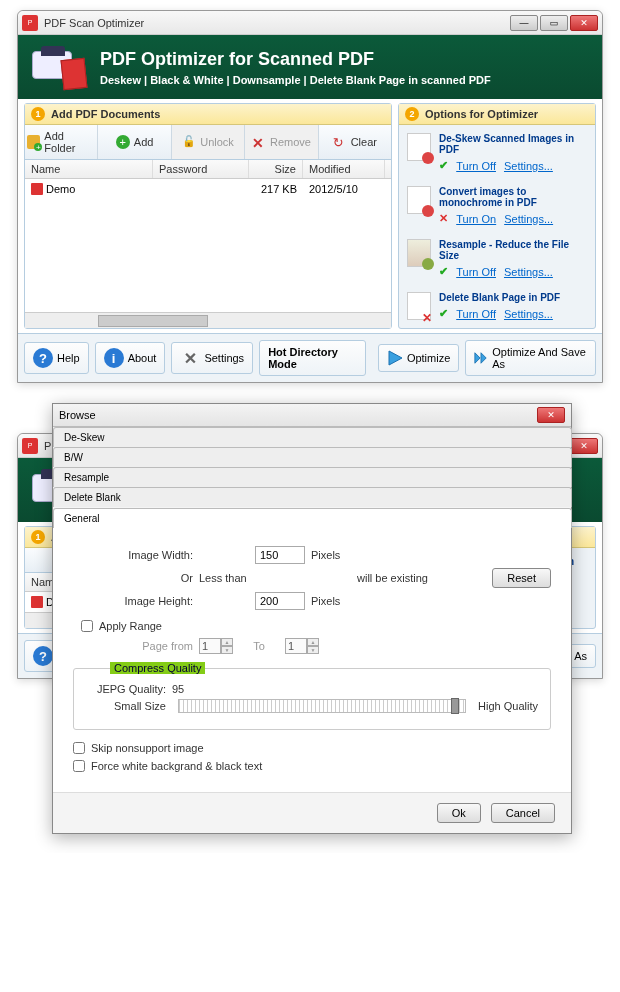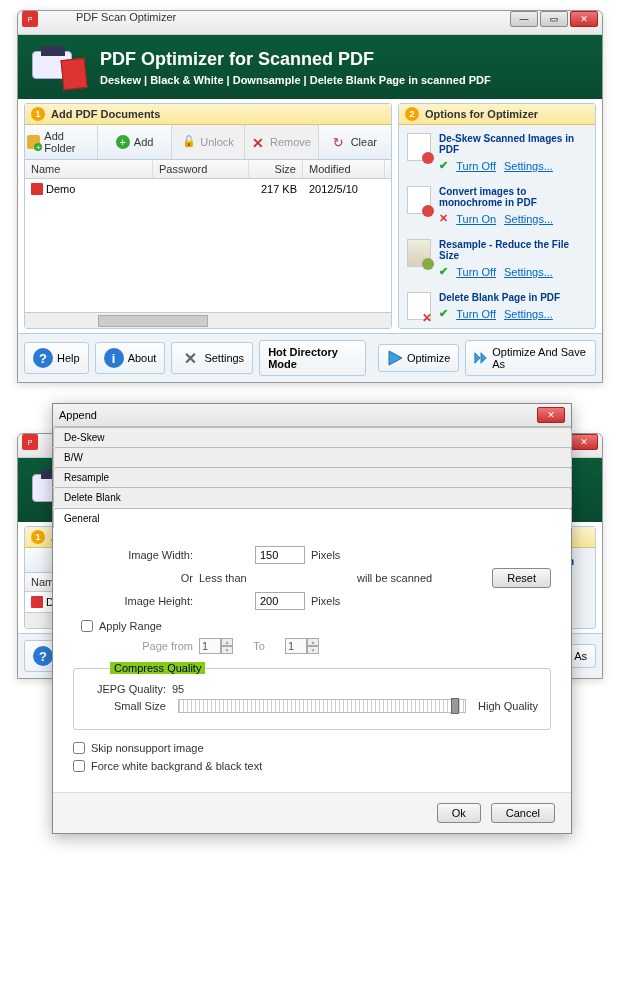--- a/index.html
+++ b/index.html
@@ -1,19 +1,19 @@
 <!DOCTYPE html>
 <html><head>
 <meta charset="utf-8">
 <style>
 * { box-sizing: border-box; margin: 0; padding: 0; font-family: Tahoma, sans-serif; font-size: 11px; }
 body { background: #fff; width: 620px; }
 
 .window { background: #fff; border: 1px solid #999; border-radius: 6px 6px 0 0; margin: 10px auto; box-shadow: 0 2px 8px rgba(0,0,0,0.15); overflow: hidden; }
-.titlebar { background: linear-gradient(#f8f8f8,#e8e8e8); border-bottom: 1px solid #ccc; height: 24px; display: flex; padding: 0 4px; border-radius: 6px 6px 0 0; gap: 32px; }
+.titlebar { background: linear-gradient(#f8f8f8,#e8e8e8); border-bottom: 1px solid #ccc; height: 24px; display: flex; align-items: center; padding: 0 4px; border-radius: 6px 6px 0 0; }
 .titlebar .app-icon { width: 16px; height: 16px; background: #d33; border-radius: 2px; margin-right: 6px; font-size: 7px; color:#fff; display:flex; align-items:center; justify-content:center; }
 .titlebar .title { flex: 1; color: #333; }
 .winbtns { display: flex; gap: 2px; }
 .winbtn { width: 28px; height: 16px; border: 1px solid #888; border-radius: 2px; background: linear-gradient(#eee,#ccc); display:flex; align-items:center; justify-content:center; font-size:9px; cursor:pointer; }
 .winbtn.close { background: linear-gradient(#e77,#c33); color:#fff; border-color:#a22; }
 
 .banner { background: linear-gradient(#0b5a3a,#0a4a30); color:#fff; padding: 10px 14px; display:flex; align-items:center; gap: 14px; }
 .banner-icon { width: 54px; height: 44px; position:relative; }
 .scanner { width:40px; height:28px; background:#eef; border:1px solid #aac; border-radius:4px; position:absolute; top:6px; left:0; }
 .scanner::before { content:""; position:absolute; top:-6px; left:8px; width:24px; height:10px; background:#335; border-radius:3px 3px 0 0; }
@@ -340,21 +340,21 @@
         </div>
       <div class="spacer"></div>
       <div class="fbtn">
           <span>Optimize And Save As</span>
         </div>
     </div>
   </div>
 
   <div class="dialog">
     <div class="dlg-title">
-      <span>Append</span>
+      <span>Browse</span>
       <div class="winbtn close">✕</div>
     </div>
     <div class="tabs">
       <div class="tab">De-Skew</div>
       <div class="tab">B/W</div>
       <div class="tab">Resample</div>
       <div class="tab">Delete Blank</div>
       <div class="tab active">General</div>
     </div>
     <div class="dlg-body">
@@ -362,21 +362,21 @@
         <span class="lbl">Image Width:</span>
         <span style="width:50px;"></span>
         <input class="inp" value="150" style="">
         <span>Pixels</span>
       </div>
       <div class="row" style="margin-left:40px;">
         <span class="lbl">Or</span>
         <span style="width:50px;">Less than</span>
         <span style="width:54px;"></span>
         <span style="width:36px;"></span>
-        <span>will be scanned</span>
+        <span>will be existing</span>
         <span style="flex:1"></span>
         <button class="btn">Reset</button>
       </div>
       <div class="row" style="margin-left:40px;">
         <span class="lbl">Image Height:</span>
         <span style="width:50px;"></span>
         <input class="inp" value="200" style="">
         <span>Pixels</span>
       </div>
 

